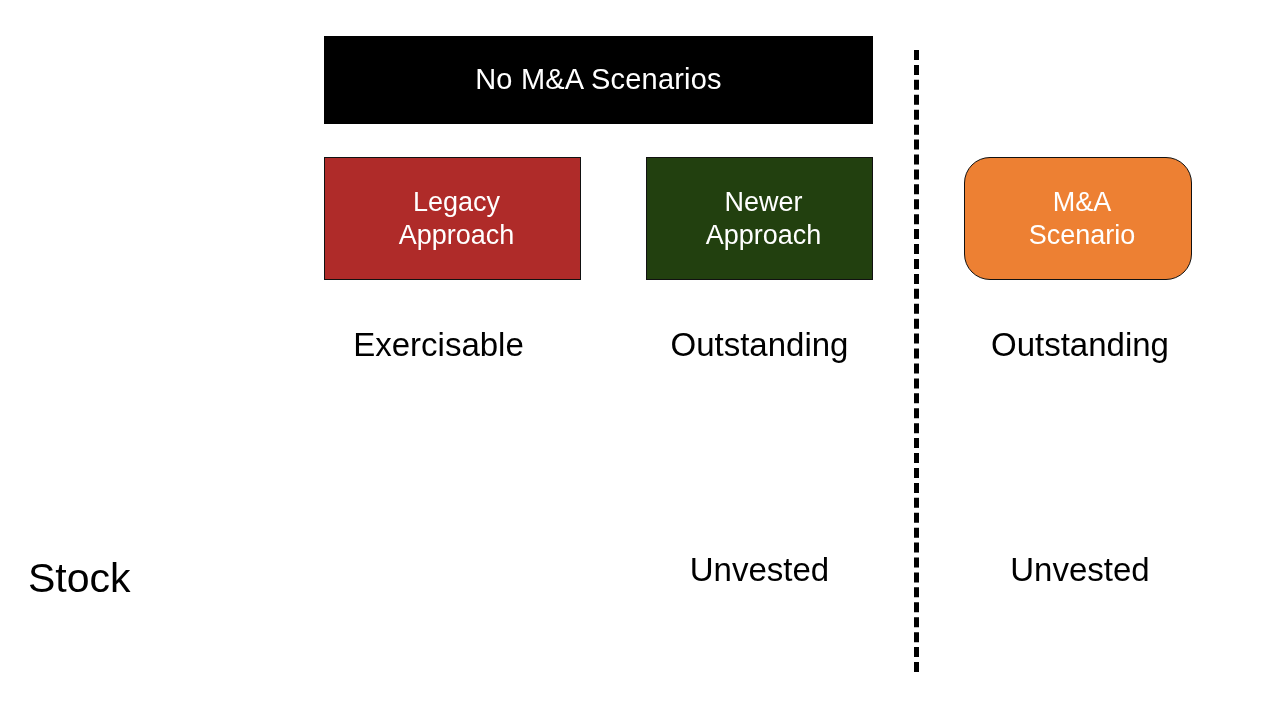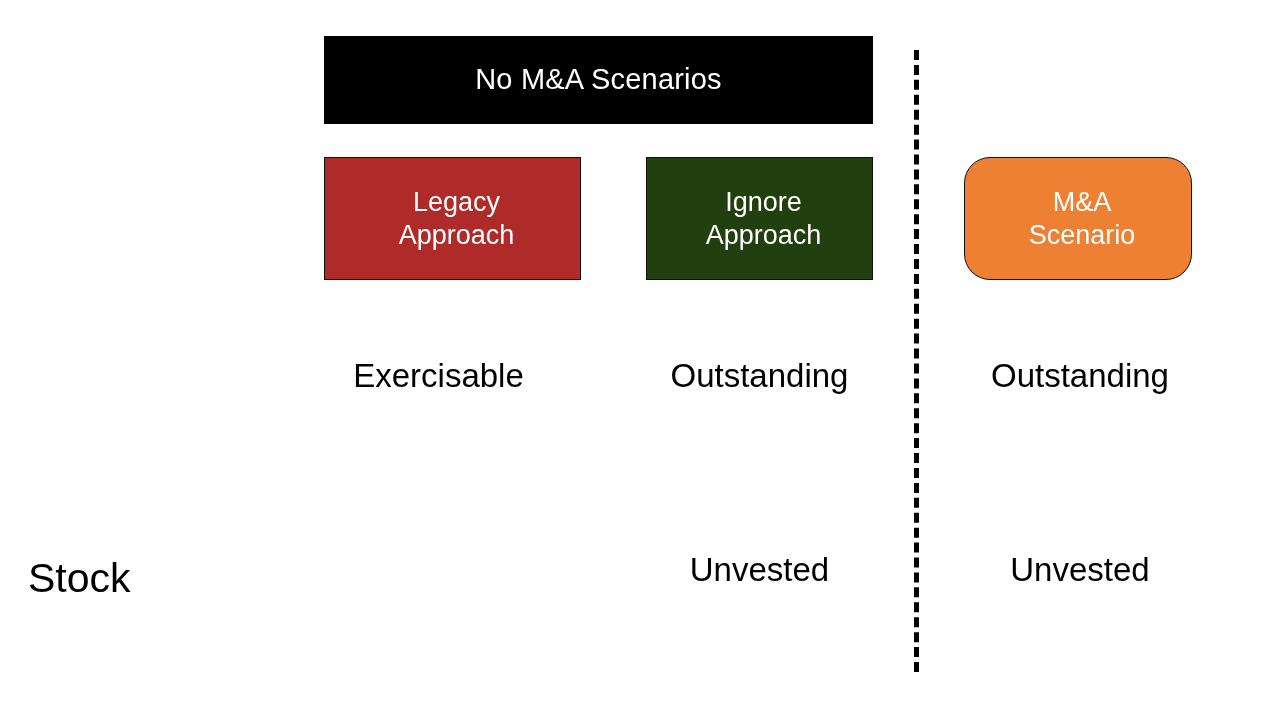--- a/index.html
+++ b/index.html
@@ -114,38 +114,38 @@
     position: absolute;
     font-size: 33px;
     font-weight: 400;
     line-height: 1.2;
     color: #000000;
     text-align: center;
   }
   .cell.c0 { left: 324px; width: 229px; }
   .cell.c1 { left: 646px; width: 227px; }
   .cell.c2 { left: 955px; width: 250px; }
-  .cell.r0 { top: 356px; text-align: center; }
+  .cell.r0 { top: 325px; text-align: center; }
   .cell.r1 { top: 550px; }
 </style>
 </head>
 <body>
 
 <div id="slide">
 
   <div class="group-banner">
     <span class="banner-label">No M&amp;A Scenarios</span>
   </div>
 
   <div class="col-chip legacy">
     <span class="chip-label"><span>Legacy</span><br><span>Approach</span></span>
   </div>
 
   <div class="col-chip newer">
-    <span class="chip-label"><span>Ignore</span><br><span>Approach</span></span>
+    <span class="chip-label"><span>Newer</span><br><span>Approach</span></span>
   </div>
 
   <div class="col-chip mna">
     <span class="chip-label"><span>M&amp;A</span><br><span>Scenario</span></span>
   </div>
 
   <div class="divider"></div>
 
 
   <div class="row-label restricted"><br><span>Stock</span></div>

